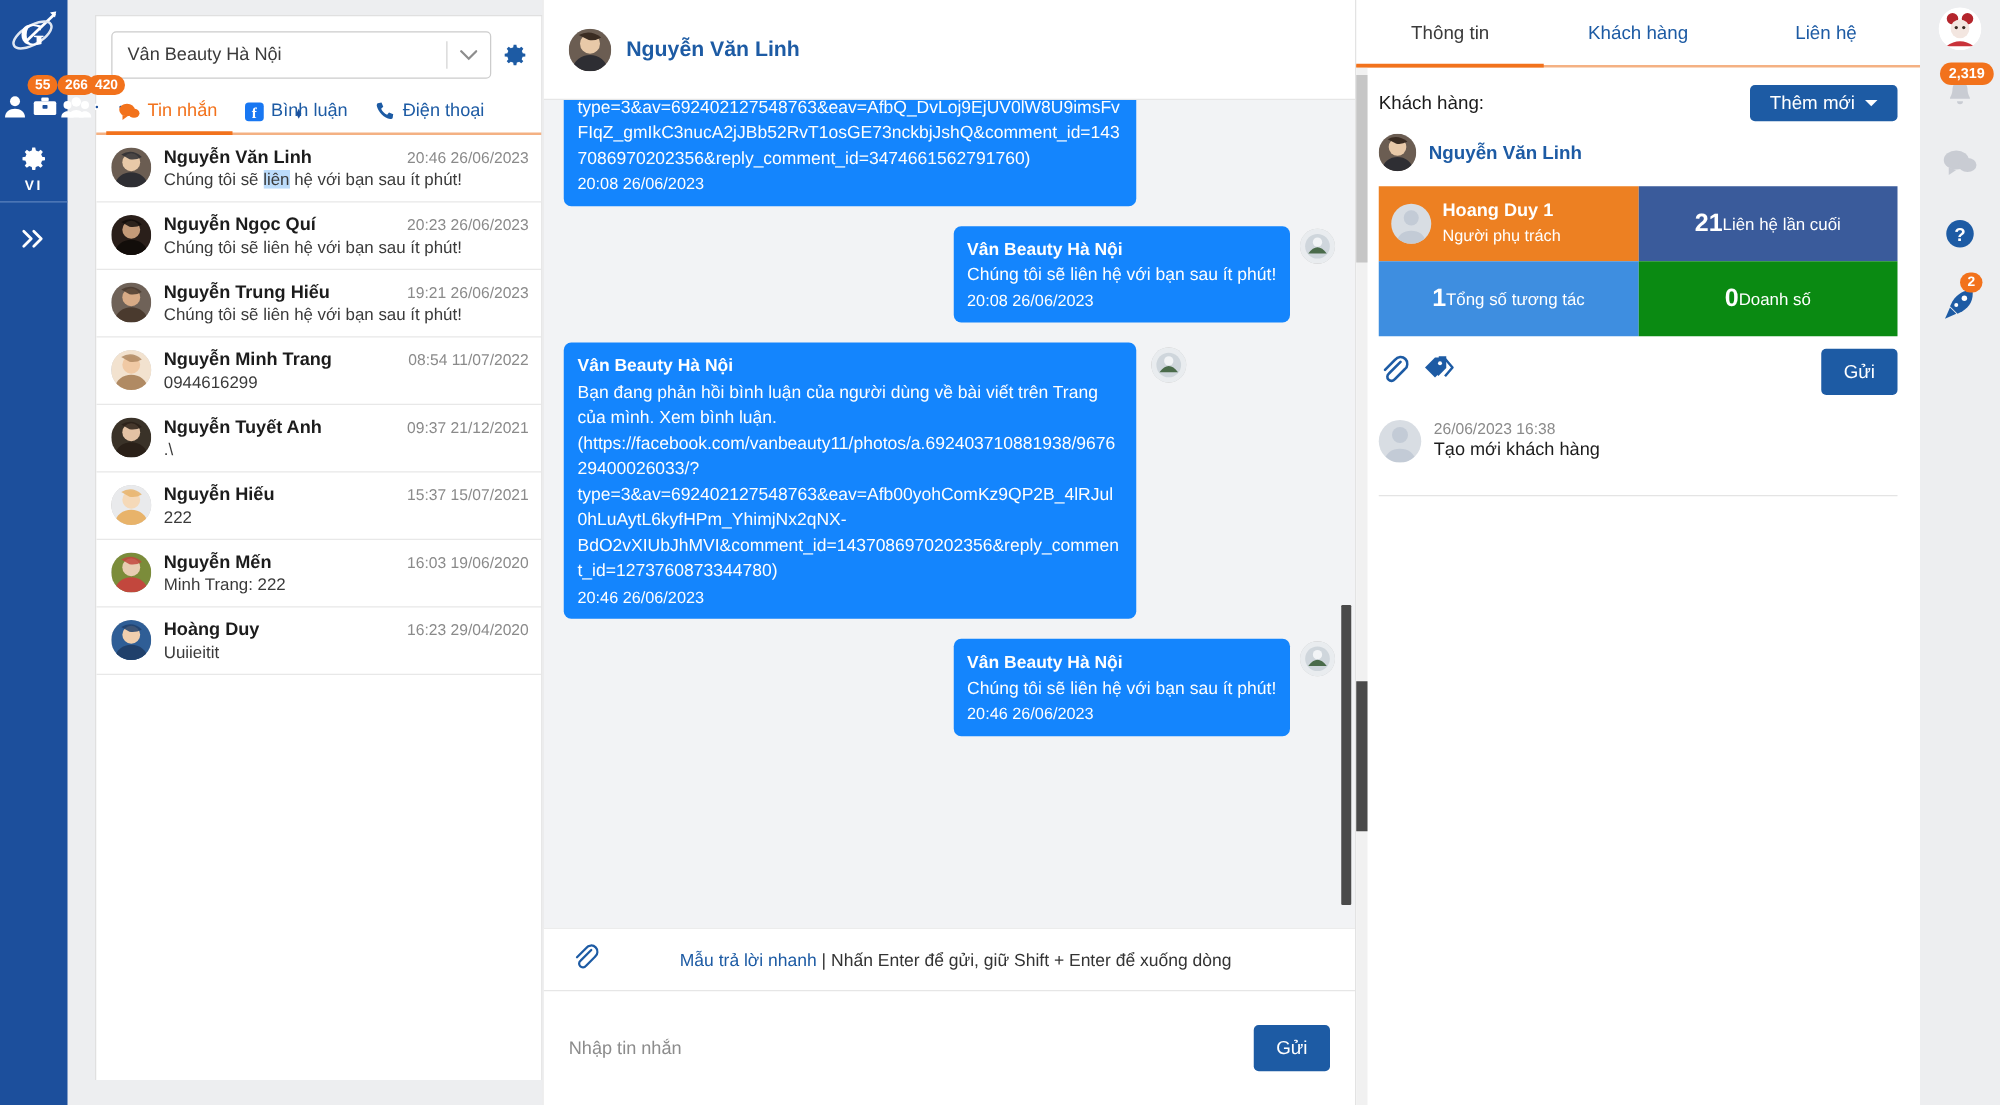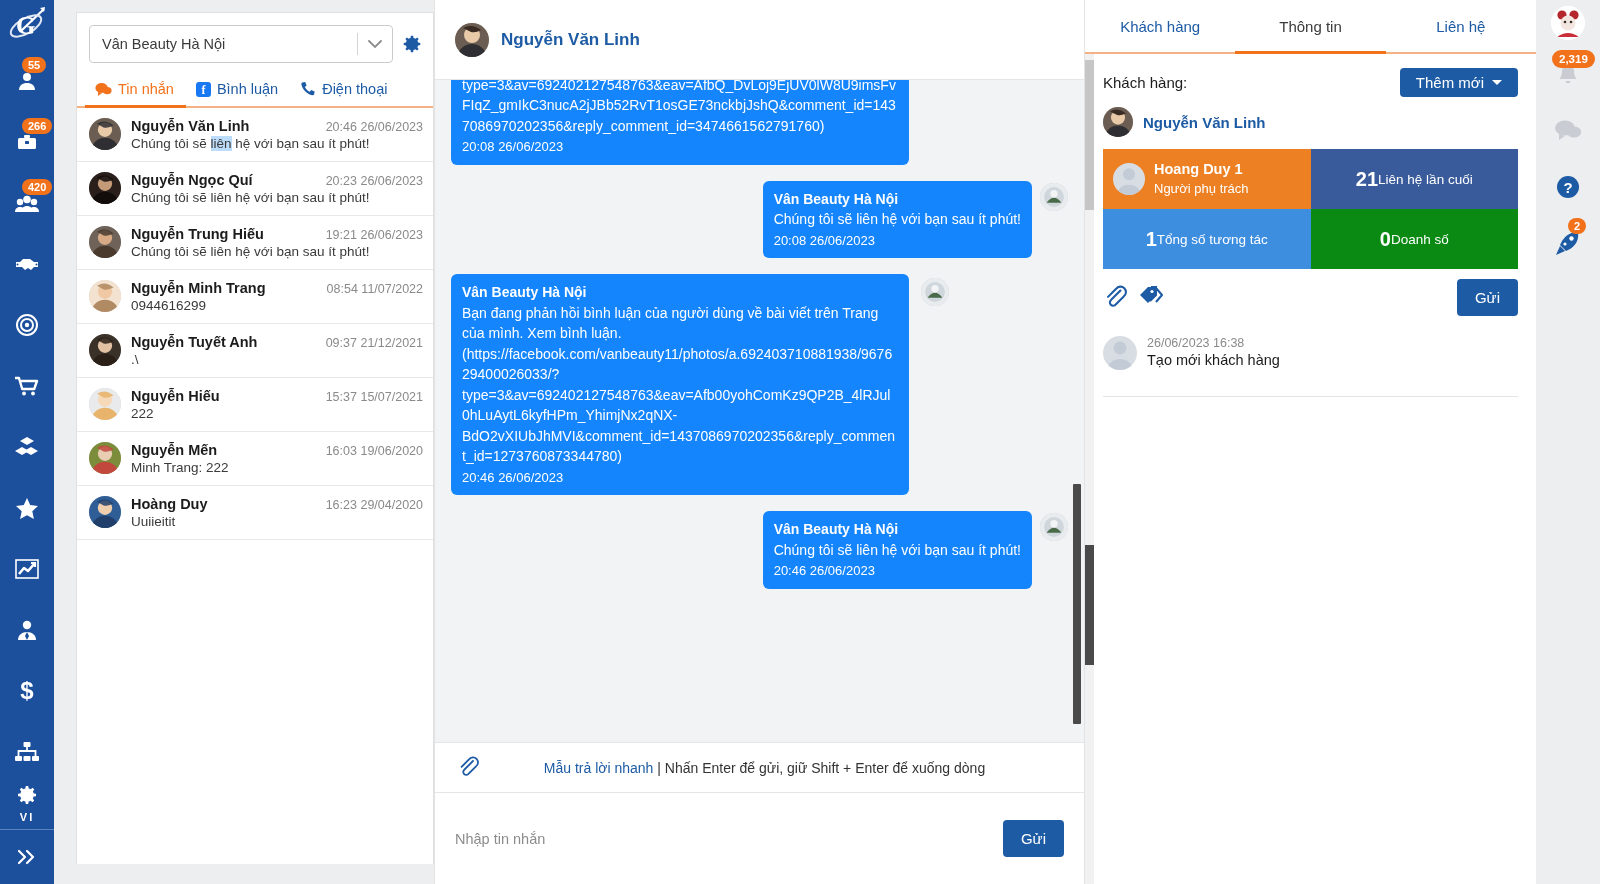--- a/index.html
+++ b/index.html
@@ -15,21 +15,21 @@
   .rail {
     width: 54px; flex: 0 0 54px;
     background: #1c4f9c;
     display: flex; flex-direction: column; align-items: center;
     color: #fff; position: relative;
   }
   .rail-logo {
     width: 54px; height: 54px;
     display: flex; align-items: center; justify-content: center;
   }
-  .rail-items { width: 54px; display: flex; flex-direction: column; align-items: flex-start; }
+  .rail-items { width: 54px; display: flex; flex-direction: row; align-items: flex-start; }
   .rail-item {
     width: 54px; height: 61px;
     display: flex; align-items: center; justify-content: center;
     position: relative; cursor: pointer;
   }
   .rail-item svg { display: block; }
   .rail-badge {
     position: absolute; top: 6px; left: 22px;
     background: #f2721c; color: #fff;
     font-size: 11px; font-weight: bold;
@@ -691,25 +691,25 @@
       <button class="btn-send">Gửi</button>
     </div>
   </div>
 
   <div class="infocol">
     <div class="info-scroll-track"></div>
     <div class="info-scroll-thumb"></div>
     <div class="info-scroll-thumb2"></div>
 
     <div class="info-tabs">
+      <div class="info-tab active">
+        <span>Thông tin</span>
+      </div>
       <div class="info-tab">
         <span>Khách hàng</span>
-      </div>
-      <div class="info-tab active">
-        <span>Thông tin</span>
       </div>
       <div class="info-tab">
         <span>Liên hệ</span>
       </div>
     </div>
 
     <div class="info-body">
       <div class="cust-row">
         <span class="cust-label">Khách hàng:</span>
         <button class="btn-add">

